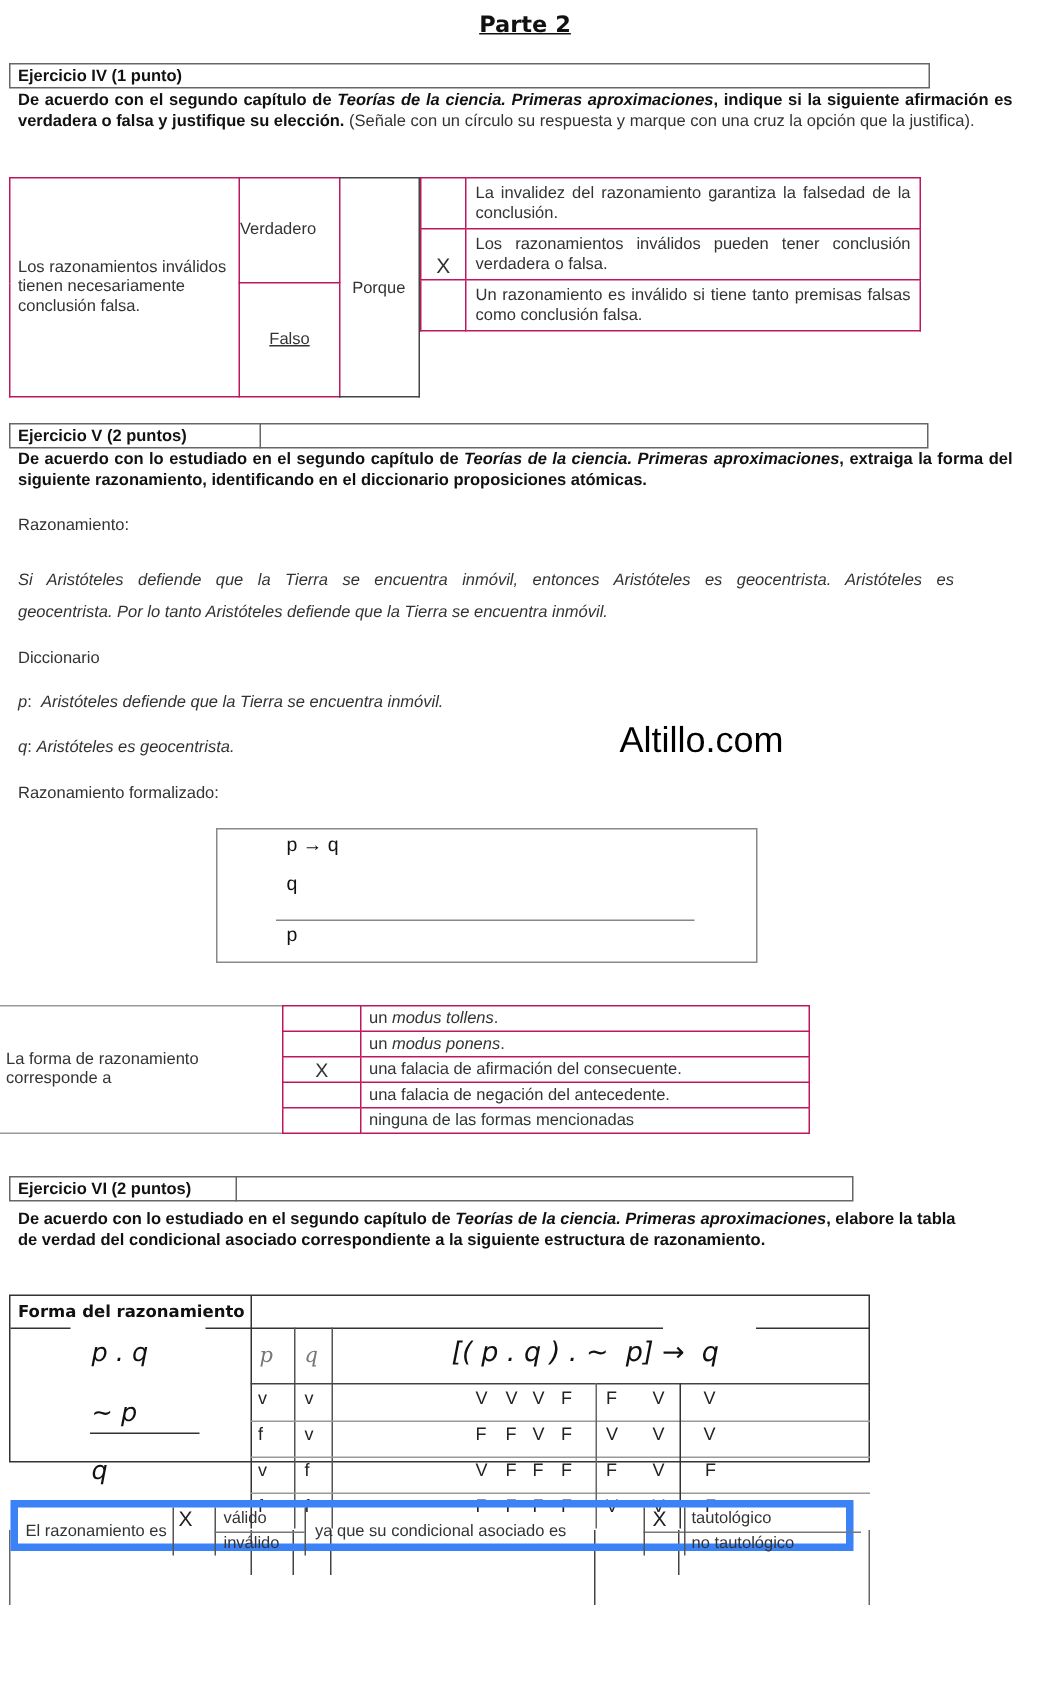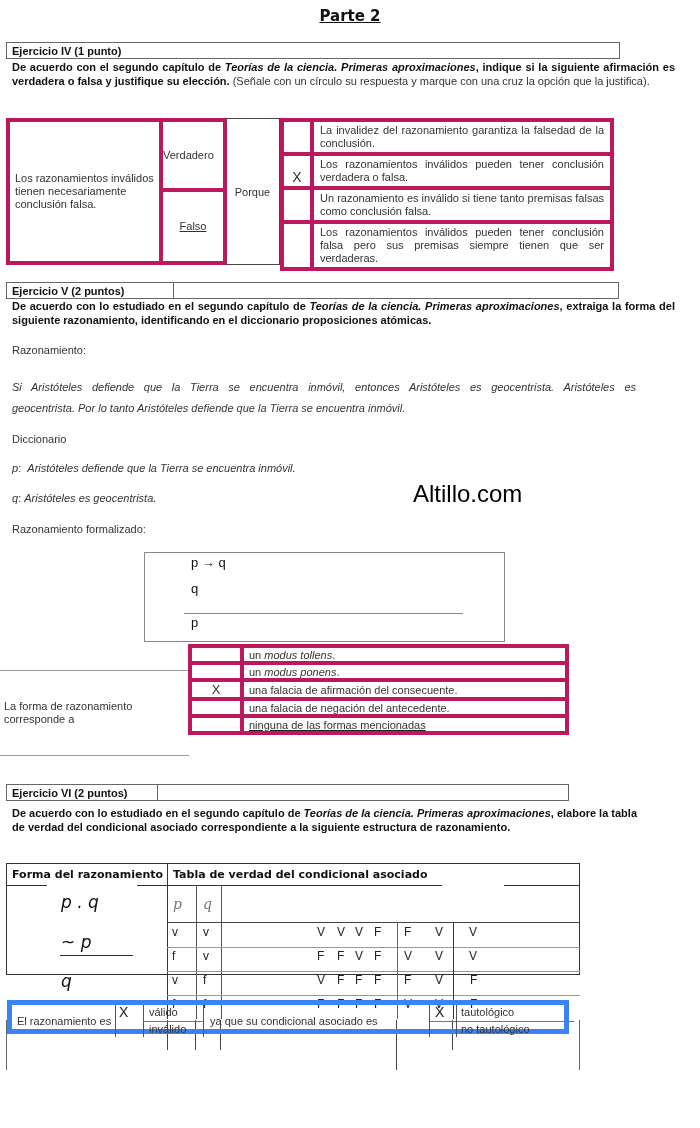--- a/index.html
+++ b/index.html
@@ -16,21 +16,21 @@
   .hdrbox {
     border: 1px solid #666; height: 17px; font-size: 11px; font-weight: bold;
     padding: 2px 0 0 5px; color: #111;
   }
   .hdrbox .cell { position: absolute; top: -1px; height: 17px; border-left: 1px solid #666; }
   .instr { font-size: 11px; line-height: 14px; text-align: justify; color: #111; }
   .instr b { font-weight: bold; }
   .instr .light { font-weight: normal; color: #333; }
   .instr i { font-style: italic; }
   table { border-collapse: collapse; position: absolute; }
-  td { border: 4px solid #be185d; font-size: 11px; color: #333; vertical-align: middle; }
+  td { border: 1px solid #be185d; font-size: 11px; color: #333; vertical-align: middle; }
   .t1 td { line-height: 13px; }
   .ptext { font-size: 11px; color: #333; }
   .ital { font-style: italic; }
   .watermark { font-size: 24px; color: #000; font-family: "Liberation Sans", sans-serif; }
   .formbox { border: 1px solid #888; }
   .vals span { display: inline-block; text-align: center; }
   .mathfont { font-family: "DejaVu Sans", sans-serif; font-style: italic; }
 </style>
 </head>
 <body>
@@ -66,24 +66,20 @@
     <td style="padding:2px 6px; text-align:justify;">La invalidez del razonamiento garantiza la falsedad de la conclusión.</td>
   </tr>
   <tr style="height:34px;">
     <td style="text-align:center; font-size:14px; vertical-align:bottom; padding-bottom:2px;">X</td>
     <td style="padding:2px 6px; text-align:justify;">Los razonamientos inválidos pueden tener conclusión verdadera o falsa.</td>
   </tr>
   <tr style="height:34px;">
     <td style="text-align:center; font-size:14px;"></td>
     <td style="padding:2px 6px; text-align:justify;">Un razonamiento es inválido si tiene tanto premisas falsas como conclusión falsa.</td>
   </tr>
-  <tr style="height:44px;">
-    <td style="text-align:center; font-size:14px;"></td>
-    <td style="padding:2px 6px; text-align:justify;">Los razonamientos inválidos pueden tener conclusión falsa pero sus premisas siempre tienen que ser verdaderas.</td>
-  </tr>
 </tbody>
   </table>
 
 <div class="abs hdrbox" style="left:6px; top:282px; width:613px;">
   <span>Ejercicio V (2 puntos)</span>
   <span class="cell" style="left:166px;"></span>
 </div>
 <div class="abs instr" style="left:12px; top:299px; width:663px;">
   <b>De acuerdo con lo estudiado en el segundo capítulo de </b><b><i>Teorías de la ciencia. Primeras aproximaciones</i></b><b>, extraiga la forma del siguiente razonamiento, identificando en el diccionario proposiciones atómicas.</b>
 </div>
@@ -105,72 +101,72 @@
 <div class="abs formbox" style="left:144px; top:552px; width:361px; height:90px;">
   <div class="abs" style="left:46px; top:2px; font-size:13px; color:#111;">p → q</div>
   <div class="abs" style="left:46px; top:28px; font-size:13px; color:#111;">q</div>
   <div class="abs" style="left:39px; top:60px; width:279px; border-top:1px solid #888;"></div>
   <div class="abs" style="left:46px; top:62px; font-size:13px; color:#111;">p</div>
 </div>
 
 <div class="abs ptext" style="left:0; top:670px; width:189px; height:86px; border-top:1px solid #999; border-bottom:1px solid #999; display:flex; align-items:center; padding-left:4px;">
   <span style="width:150px; line-height:13px;">La forma de razonamiento corresponde a</span>
 </div>
-<table style="left:188px; top:644px; width:381px;">
+<table style="left:188px; top:670px; width:352px;">
   <tbody>
       <tr style="height:17px;">
     <td style="width:52px; text-align:center; font-size:13px;"></td>
     <td style="padding-left:5px;"><span>un </span><i>modus tollens</i><span>.</span></td>
   </tr>
   <tr style="height:17px;">
     <td style="text-align:center; font-size:13px;"></td>
     <td style="padding-left:5px;"><span>un </span><i>modus ponens</i><span>.</span></td>
   </tr>
   <tr style="height:17px;">
     <td style="text-align:center; font-size:13px;">X</td>
     <td style="padding-left:5px;">una falacia de afirmación del consecuente.</td>
   </tr>
   <tr style="height:17px;">
     <td style="text-align:center; font-size:13px;"></td>
     <td style="padding-left:5px;">una falacia de negación del antecedente.</td>
   </tr>
-  <tr style="height:17px;text-decoration:underline;">
+  <tr style="height:17px;">
     <td style="text-align:center; font-size:13px;"></td>
     <td style="padding-left:5px;">ninguna de las formas mencionadas</td>
   </tr>
 </tbody>
   </table>
 
 <div class="abs hdrbox" style="left:6px; top:784px; width:563px;">
   <span>Ejercicio VI (2 puntos)</span>
   <span class="cell" style="left:150px;"></span>
 </div>
 <div class="abs instr" style="left:12px; top:806px; width:625px;">
   <b>De acuerdo con lo estudiado en el segundo capítulo de </b><b><i>Teorías de la ciencia. Primeras aproximaciones</i></b><b>, elabore la tabla de verdad del condicional asociado correspondiente a la siguiente estructura de razonamiento.</b>
 </div>
 
 <div class="abs" style="left:6px; top:863px; width:574px; height:112px; border:1px solid #333;">
 
   <div class="abs" style="left:5px; top:4px; font-size:11px; font-weight:bold; color:#111; font-family:'DejaVu Sans', sans-serif;">Forma del razonamiento</div>
   <div class="abs" style="left:160px; top:0; height:155px; border-left:1px solid #333;"></div>
-  <div class="abs" style="left:166px; top:4px; font-size:11px; font-weight:bold; color:#111; font-family:'DejaVu Sans', sans-serif;">Tabla de verdad del condicional asociado</div>
   <div class="abs" style="left:0; top:21px; width:40px; border-top:1px solid #333;"></div>
   <div class="abs" style="left:130px; top:21px; width:305px; border-top:1px solid #333;"></div>
   <div class="abs" style="left:497px; top:21px; width:76px; border-top:1px solid #333;"></div>
 
   <div class="abs mathfont" style="left:54px; top:28px; font-size:17px; color:#111;">p . q</div>
   <div class="abs mathfont" style="left:54px; top:68px; font-size:17px; color:#111;">~ p</div>
   <div class="abs" style="left:53px; top:91px; width:73px; border-top:1px solid #333;"></div>
   <div class="abs mathfont" style="left:54px; top:107px; font-size:17px; color:#111;">q</div>
 
   <div class="abs" style="left:189px; top:21px; height:134px; border-left:1px solid #555;"></div>
   <div class="abs" style="left:214px; top:21px; height:134px; border-left:1px solid #555;"></div>
 
   <div class="abs" style="left:166px; top:32px; font-size:14px; font-style:italic; font-family:'DejaVu Serif', serif; color:#777;">p</div>
   <div class="abs" style="left:196px; top:32px; font-size:14px; font-style:italic; font-family:'DejaVu Serif', serif; color:#777;">q</div>
+  <div class="abs mathfont" style="left:294px; top:27px; font-size:18px; color:#111; white-space:pre;">[( p . q ) . ~  p] →  q</div>
 
   <div class="abs" style="left:160px; top:58px; width:413px; border-top:1px solid #444;"></div>
   <div class="abs" style="left:160px; top:83px; width:413px; border-top:1px solid #999;"></div>
   <div class="abs" style="left:160px; top:107px; width:413px; border-top:1px solid #999;"></div>
   <div class="abs" style="left:160px; top:131px; width:413px; border-top:1px solid #999;"></div>
 
   <div class="abs" style="left:390px; top:58px; height:97px; border-left:1px solid #666;"></div>
   <div class="abs" style="left:446px; top:58px; height:97px; border-left:1px solid #333;"></div>
 
   <div class="abs vals" style="left:0; top:61px; width:574px; height:20px; font-size:12px; color:#222;">

